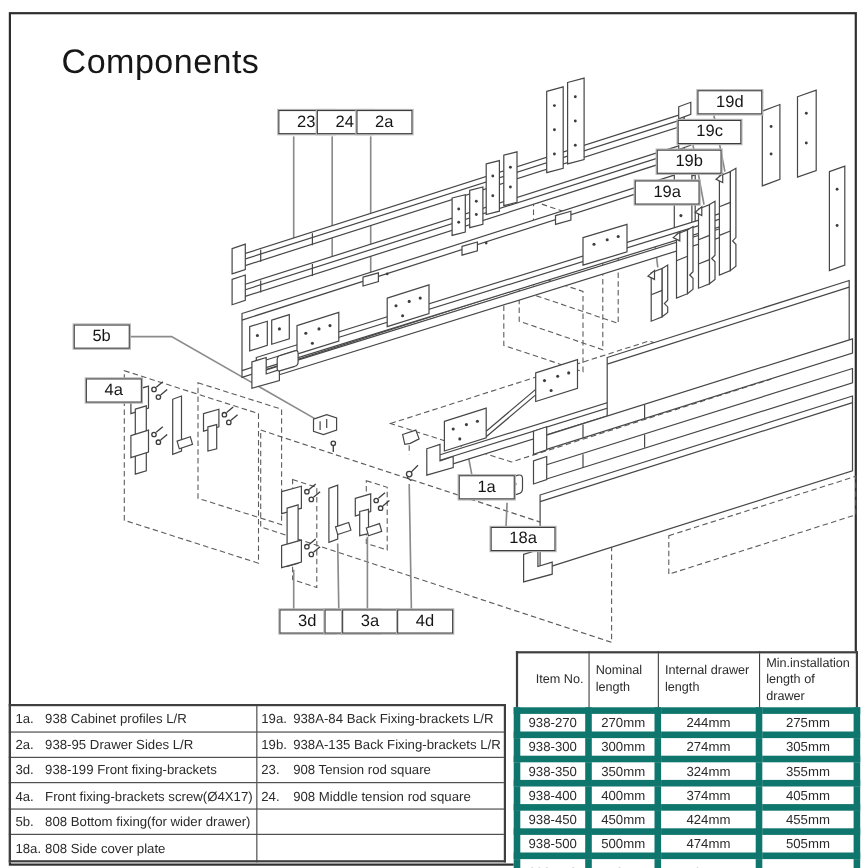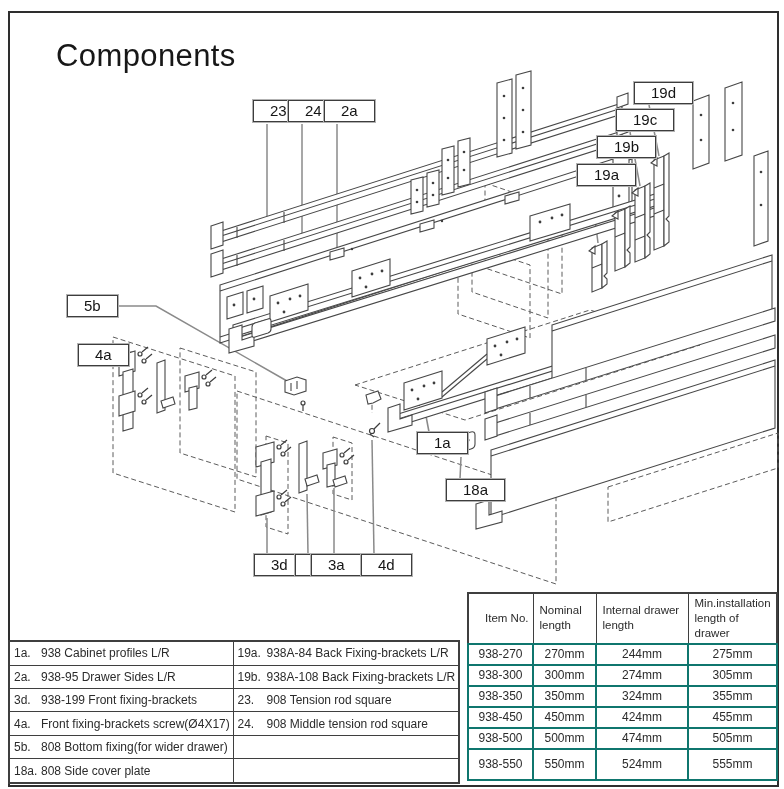--- a/index.html
+++ b/index.html
@@ -27,21 +27,21 @@
        border:2px solid #3f3f3f;margin-top:48px;}
   .parts-table td{border:1px solid #3f3f3f;font-size:12px;color:#2b2b2b;
        padding:0 2px 0 4px;vertical-align:middle;overflow:hidden;white-space:nowrap;}
   .pid{display:inline-block;min-width:27px;}
   .pid2{min-width:29px;}
   .size-table{position:absolute;left:467px;top:592px;width:309px;height:188px;
        border:2px solid #3f3f3f;}
   .size-table th{border:1px solid #3f3f3f;font-size:11.5px;font-weight:400;
        color:#2b2b2b;text-align:left;vertical-align:middle;padding:2px 1px 2px 6px;line-height:1.3;}
   .size-table th:first-child{text-align:center;padding-left:13px;}
-  .size-table td{border:2px solid #0f766e;font-size:12px;color:#2b2b2b;
+  .size-table td{border:6px solid #0f766e;font-size:12px;color:#2b2b2b;
        text-align:center;vertical-align:middle;}
 </style>
 </head>
 <body>
 
 <div class="page-border"></div>
 <h1 class="title">Components</h1>
 
 <div class="diagram">
   <svg width="784" height="589" viewBox="0 0 784 589">
@@ -327,21 +327,21 @@
       <col style="width:224px">
       <col style="width:226px">
     </colgroup>
   <tbody>
       <tr>
     <td><span class="pid">1a.</span><span>938 Cabinet profiles L/R</span></td>
     <td><span class="pid pid2">19a.</span><span>938A-84 Back Fixing-brackets L/R</span></td>
   </tr>
   <tr>
     <td><span class="pid">2a.</span><span>938-95 Drawer Sides L/R</span></td>
-    <td><span class="pid pid2">19b.</span><span>938A-108 Back Fixing-brackets L/R</span></td>
+    <td><span class="pid pid2">19b.</span><span>938A-135 Back Fixing-brackets L/R</span></td>
   </tr>
   <tr>
     <td><span class="pid">3d.</span><span>938-199 Front fixing-brackets</span></td>
     <td><span class="pid pid2">23.</span><span>908 Tension rod square</span></td>
   </tr>
   <tr>
     <td><span class="pid">4a.</span><span>Front fixing-brackets screw(Ø4X17)</span></td>
     <td><span class="pid pid2">24.</span><span>908 Middle tension rod square</span></td>
   </tr>
   <tr>
@@ -381,20 +381,26 @@
     <td>274mm</td>
     <td>305mm</td>
   </tr>
   <tr style="height:21px">
     <td>938-350</td>
     <td>350mm</td>
     <td>324mm</td>
     <td>355mm</td>
   </tr>
   <tr style="height:21px">
+    <td>938-400</td>
+    <td>400mm</td>
+    <td>374mm</td>
+    <td>405mm</td>
+  </tr>
+  <tr style="height:21px">
     <td>938-450</td>
     <td>450mm</td>
     <td>424mm</td>
     <td>455mm</td>
   </tr>
   <tr style="height:21px">
     <td>938-500</td>
     <td>500mm</td>
     <td>474mm</td>
     <td>505mm</td>

